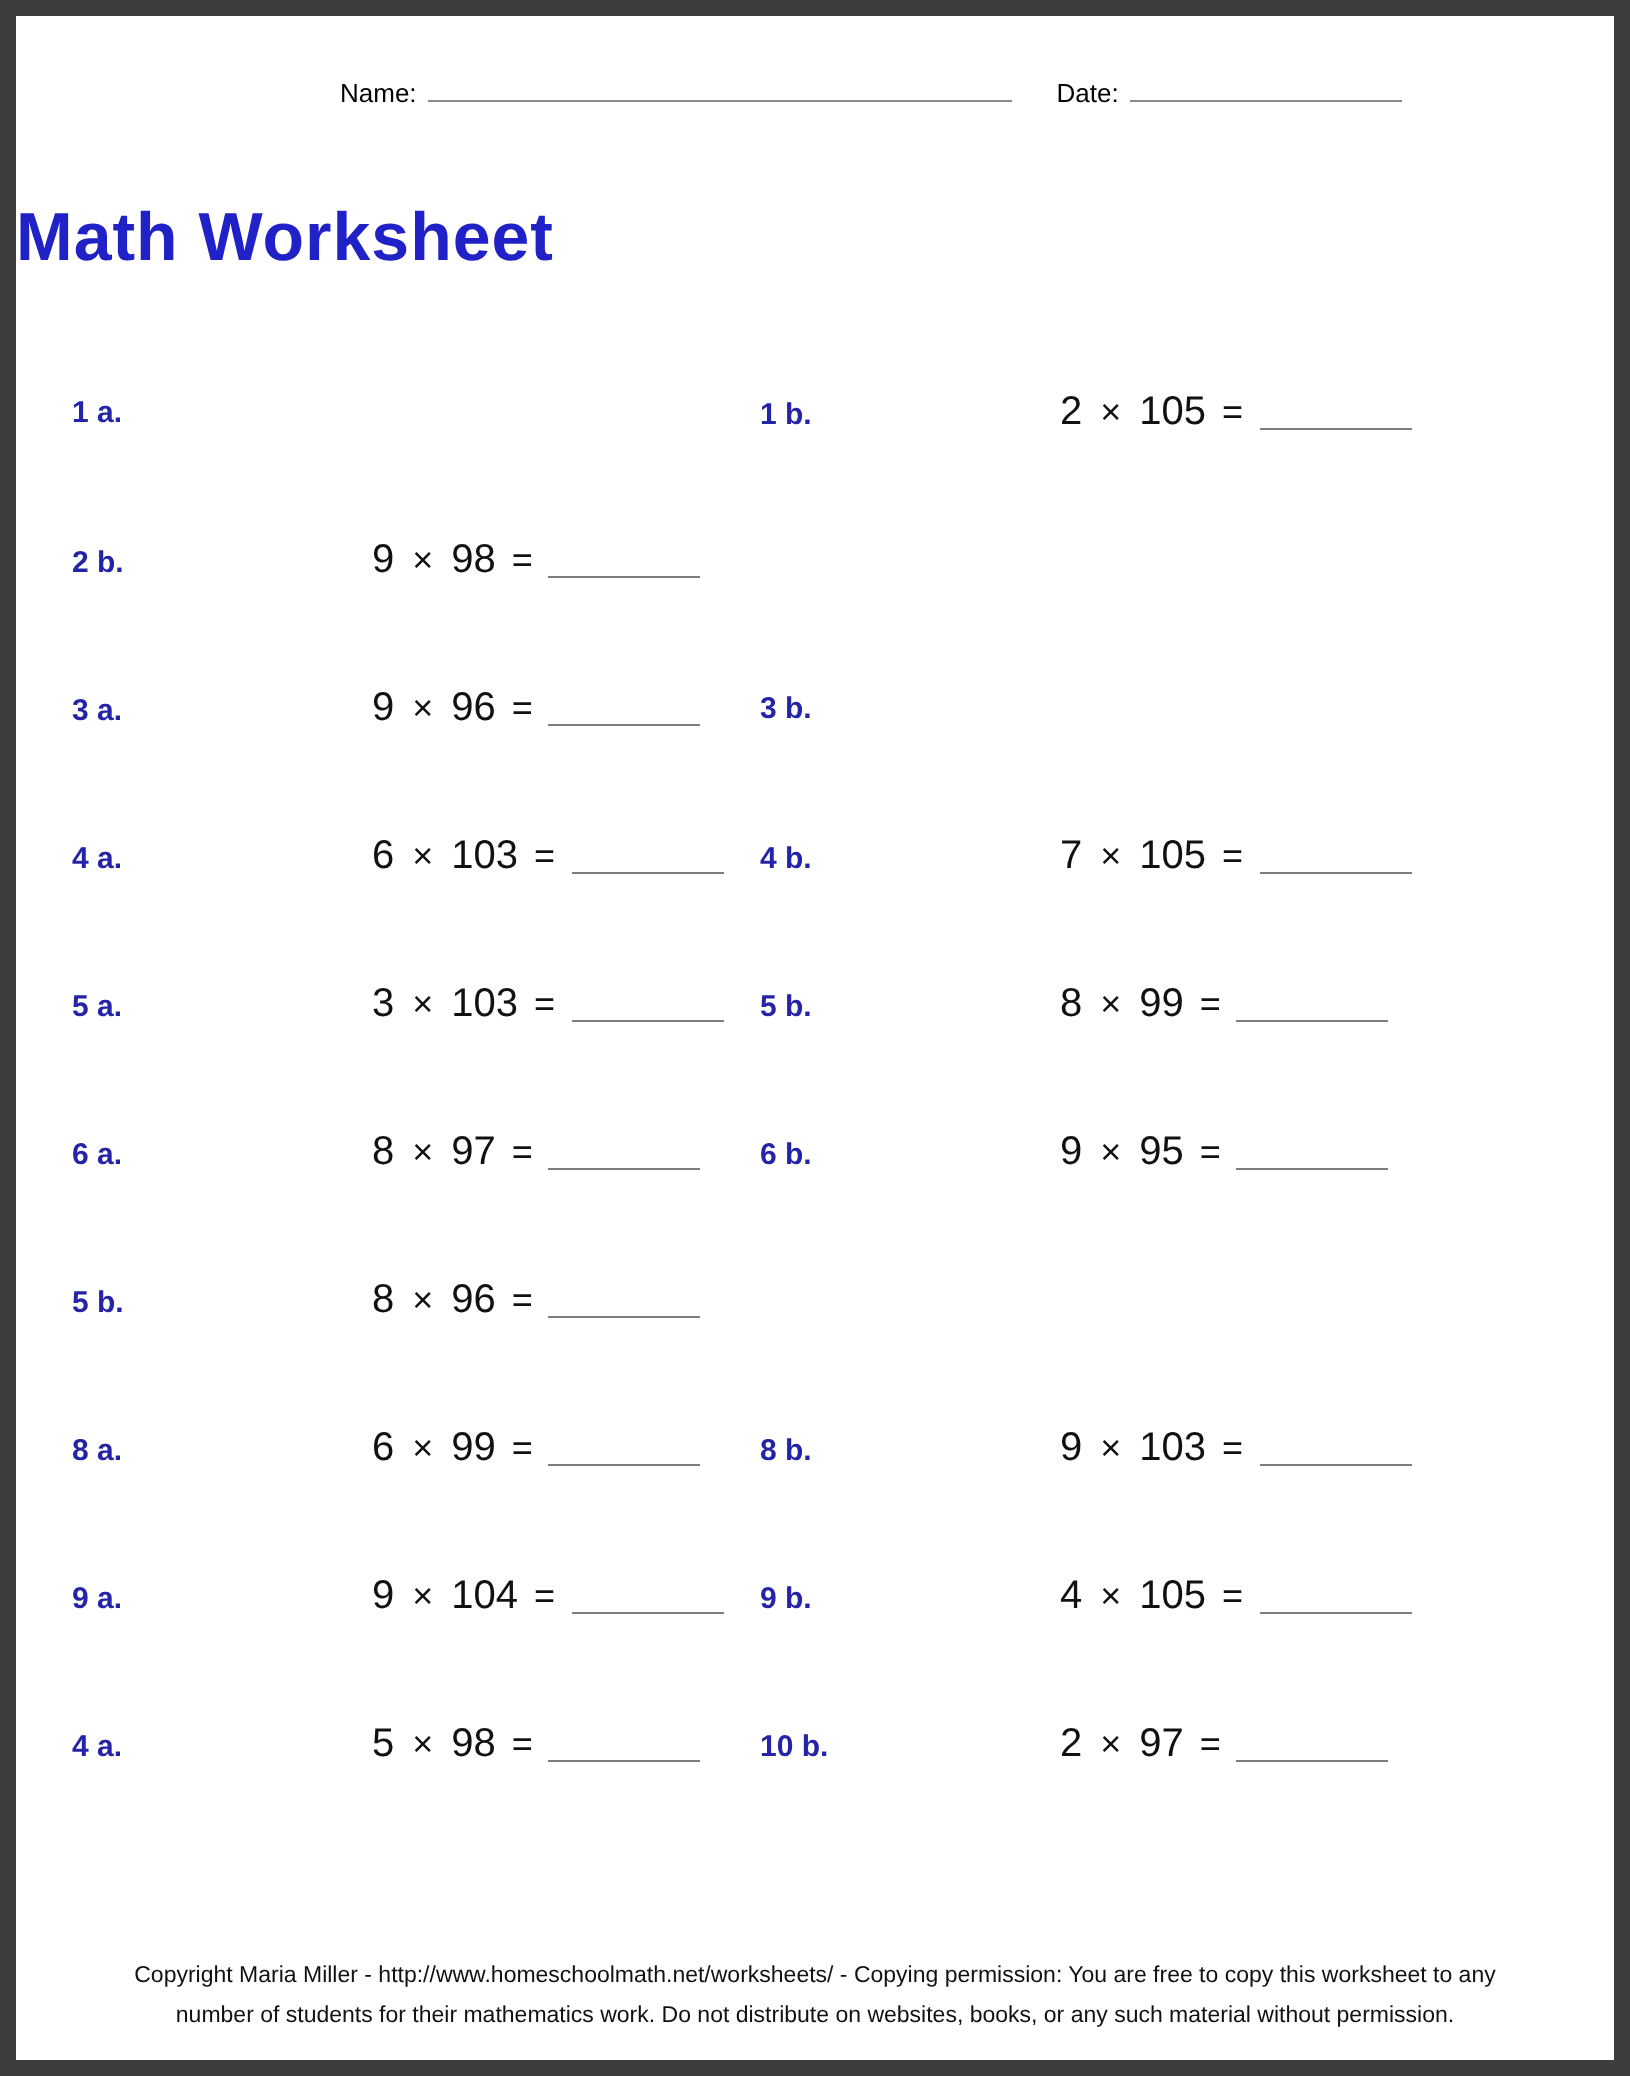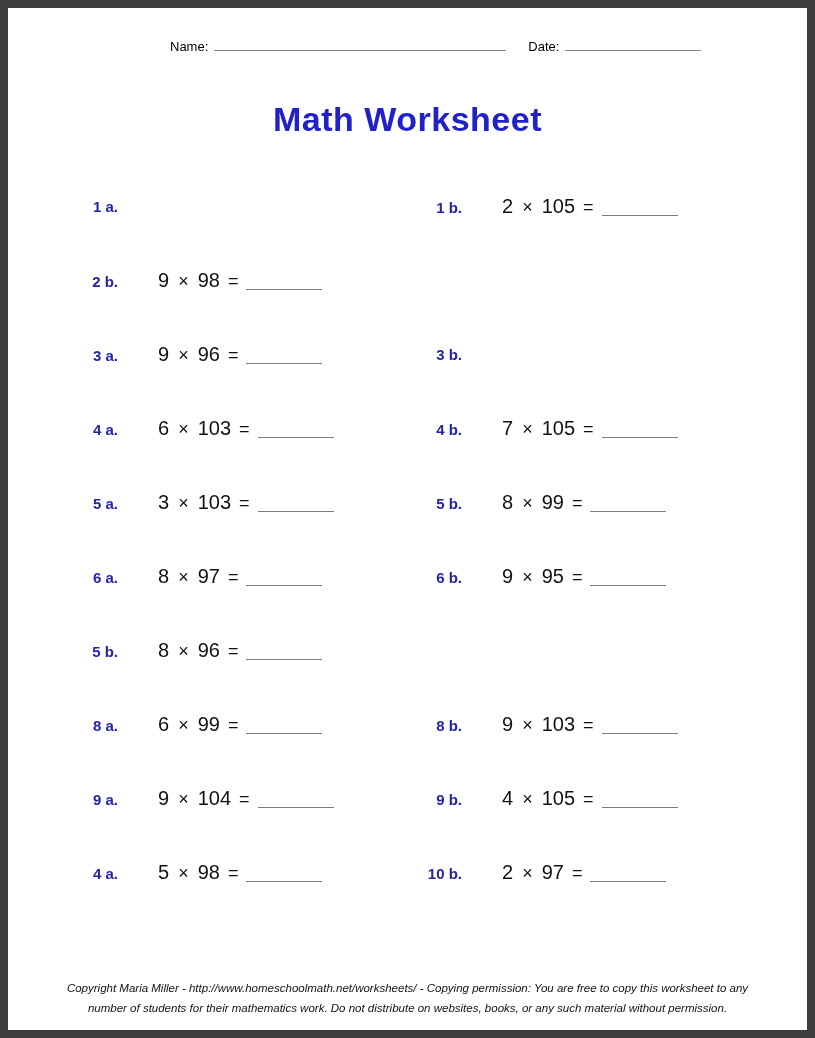--- a/index.html
+++ b/index.html
@@ -41,21 +41,20 @@
     height: 12px;
     margin-left: 6px;
   }
   .name-line { width: 292px; }
   .date-line { width: 136px; }
   .date-label { margin-left: 22px; }
 
   
   .title {
     margin: 46px 0 0 0;
-    text-align: center;
     color: #2121c8;
     font-size: 34px;
     font-weight: bold;
     letter-spacing: 0.5px;
   }
 
   
   .problems {
     margin-top: 30px;
   }
@@ -64,25 +63,25 @@
     height: 74px;
     align-items: center;
   }
   .cell {
     display: flex;
     align-items: baseline;
     width: 344px;
   }
   .plabel {
     width: 110px;
-    text-align: right;
     color: #2424a8;
     font-weight: bold;
     font-size: 15px;
     flex: none;
+    padding-left: 28px;
   }
   .expr {
     margin-left: 40px;
     font-size: 20px;
     color: #111;
     white-space: nowrap;
   }
   .op {
     display: inline-block;
     margin: 0 9px;
@@ -97,21 +96,20 @@
     transform: translateY(3px);
   }
 
   
   .footer {
     position: absolute;
     left: 0;
     right: 0;
     bottom: 12px;
     text-align: center;
-    font-style: italic;
     font-size: 11.5px;
     line-height: 1.75;
     color: #111;
   }
 </style>
 </head>
 <body>
 
 <div class="viewport">
   <div class="page">

